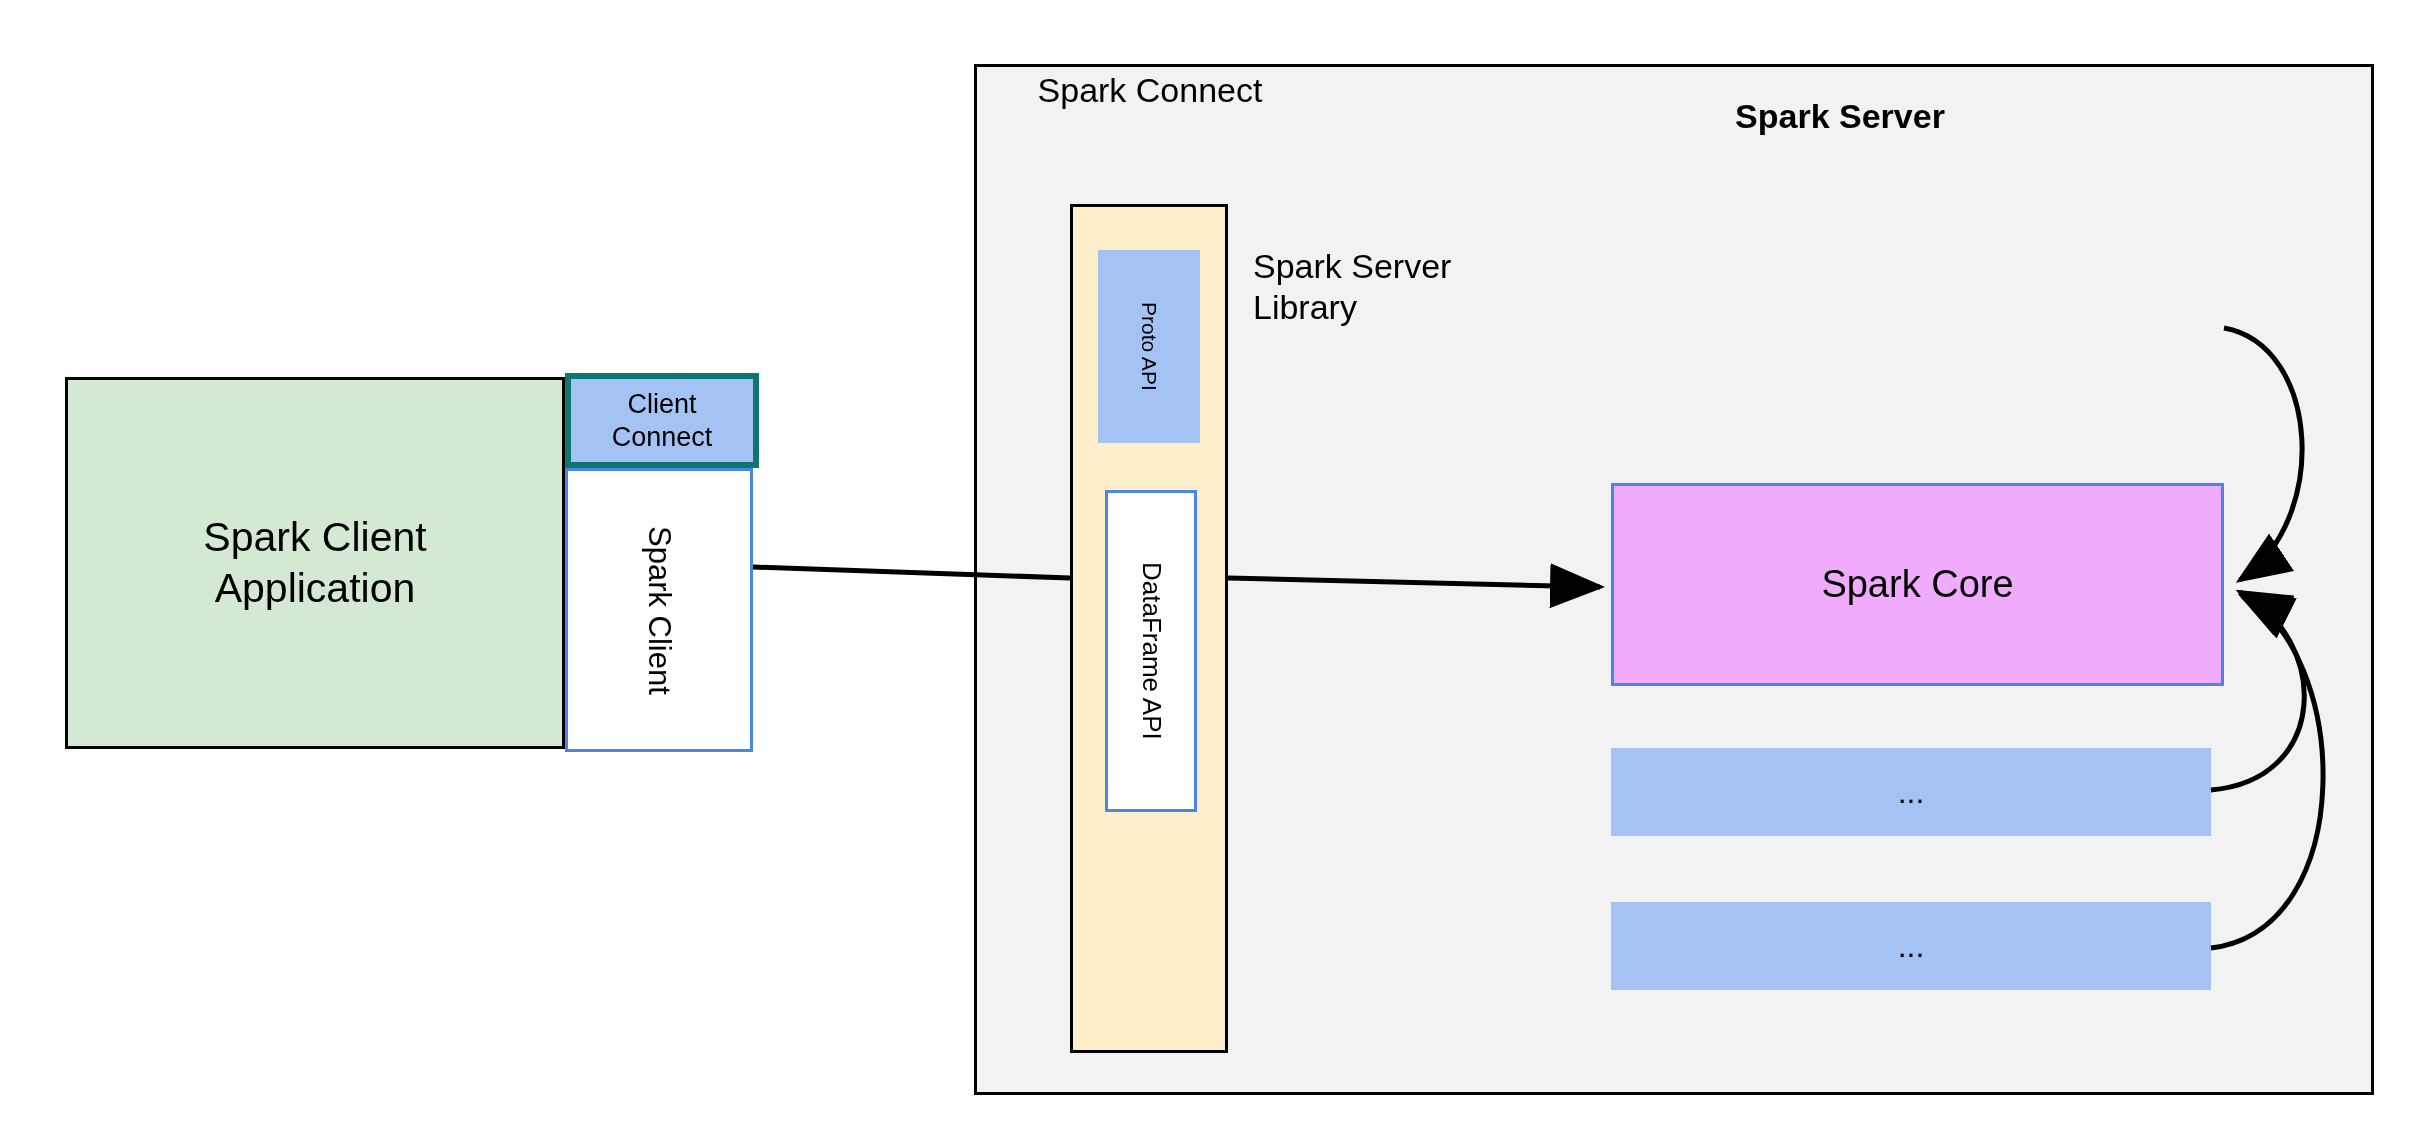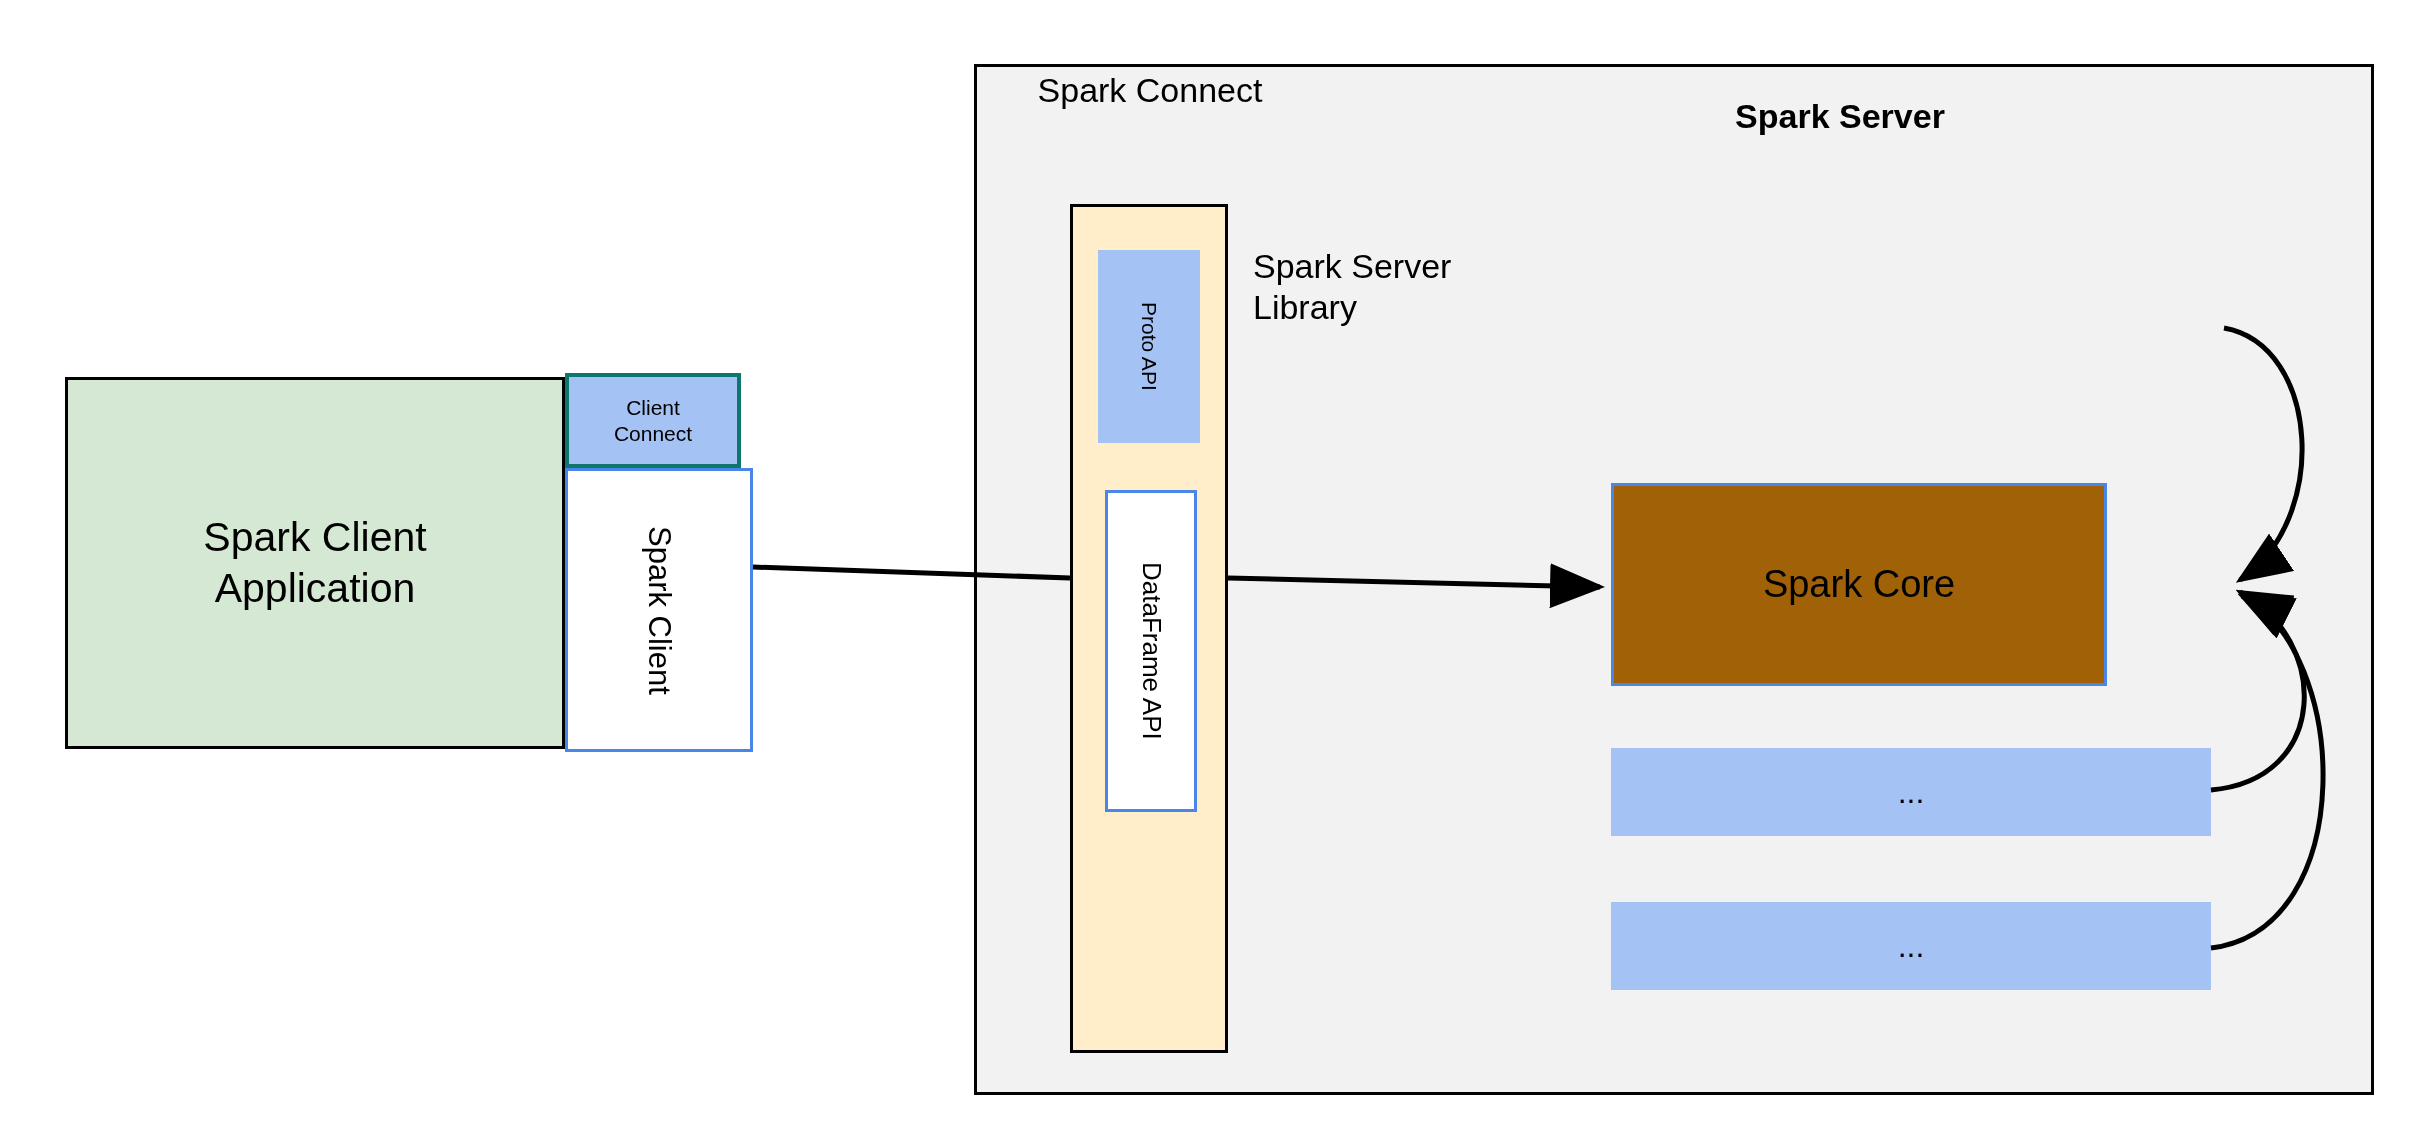--- a/index.html
+++ b/index.html
@@ -26,26 +26,26 @@
     left: 65px; top: 377px; width: 500px; height: 372px;
     background: #d5e8d4;
     border: 3px solid #000000;
     display: flex; align-items: center; justify-content: center;
     text-align: center;
     font-size: 41px;
     line-height: 1.25;
     z-index: 3;
   }
   #client-package-box {
-    left: 565px; top: 373px; width: 176px; height: 95px;
-    background: #a4c2f4;
-    border: 4px solid #0f766e;
-    display: flex; align-items: center; justify-content: center;
-    text-align: center;
-    font-size: 21px;
+    left: 565px; top: 373px; width: 194px; height: 95px;
+    background: #a4c2f4;
+    border: 6px solid #0f766e;
+    display: flex; align-items: center; justify-content: center;
+    text-align: center;
+    font-size: 27px;
     line-height: 1.2;
     z-index: 4;
   }
   #spark-client-box {
     left: 565px; top: 468px; width: 188px; height: 284px;
     background: #ffffff;
     border: 3px solid #4a86e8;
     display: flex; align-items: center; justify-content: center;
     z-index: 4;
   }
@@ -123,22 +123,22 @@
     display: flex; align-items: center; justify-content: center;
     text-align: center;
     z-index: 3;
   }
   #custom-library-plugin-box {
     left: 1611px; top: 276px; width: 613px; height: 106px;
     background: #a4c2f4;
     font-size: 38px;
   }
   #spark-core-box {
-    left: 1611px; top: 483px; width: 496px; height: 203px;
-    background: #a16207;
+    left: 1611px; top: 483px; width: 613px; height: 203px;
+    background: #f0abfc;
     border: 3px solid #4a86e8;
     font-size: 38px;
   }
   #server-ellipsis-box-1 {
     left: 1611px; top: 748px; width: 600px; height: 88px;
     background: #a4c2f4;
     font-size: 32px;
   }
   #server-ellipsis-box-2 {
     left: 1611px; top: 902px; width: 600px; height: 88px;

